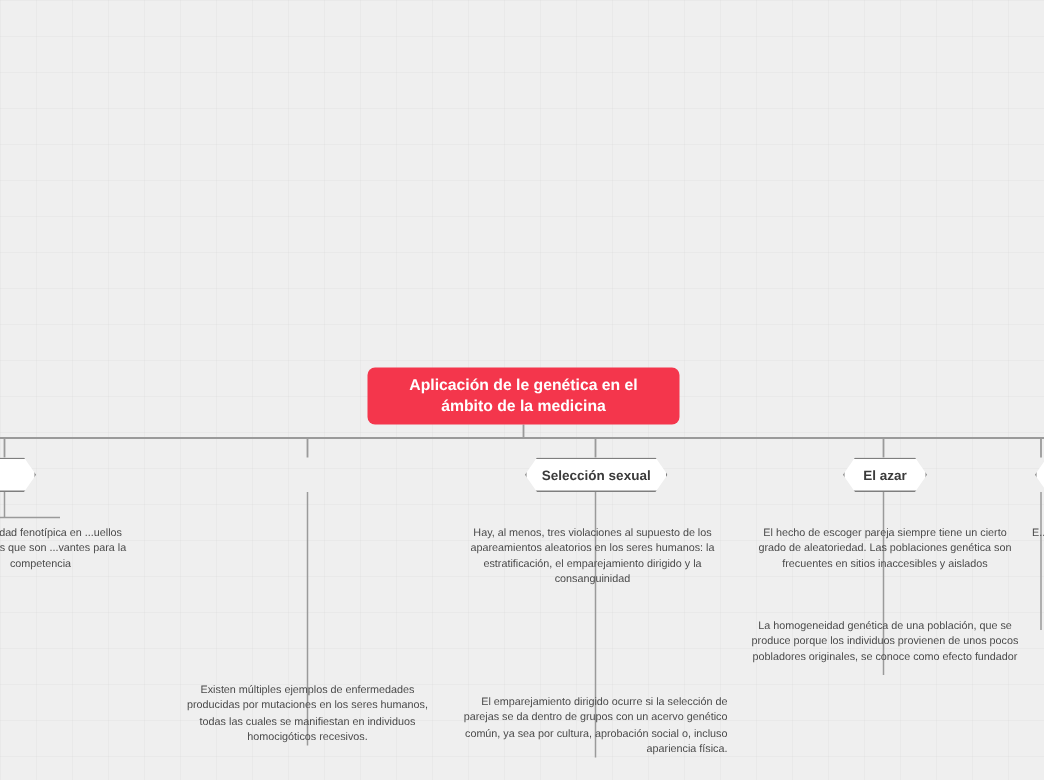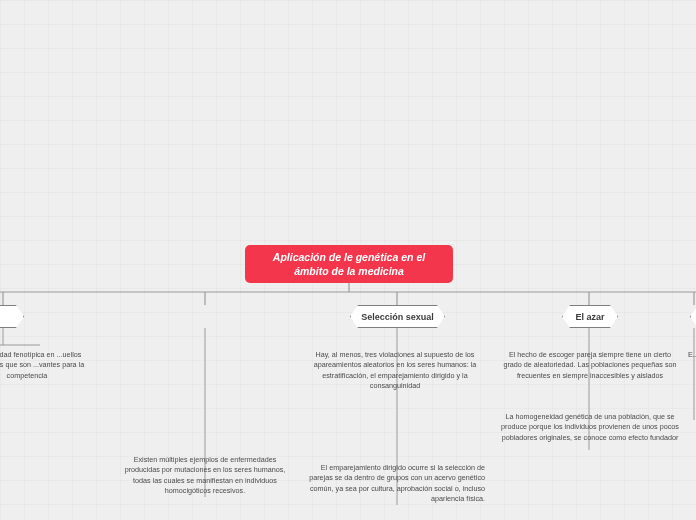--- a/index.html
+++ b/index.html
@@ -40,21 +40,20 @@
     border-radius: 5px;
     color: #ffffff;
     font-size: 10.5px;
     font-weight: bold;
     line-height: 1.35;
     display: flex;
     align-items: center;
     justify-content: center;
     text-align: center;
     padding: 0 10px;
-    font-style: italic;
   }
   
   .branch {
     height: 23px;
     background: #ffffff;
     border: 1.4px solid #7e7e7e;
     color: #3b3b3b;
     font-size: 9px;
     font-weight: bold;
     display: flex;
@@ -144,18 +143,18 @@
     <span></span>
   </div>
 
   <div class="leaf" id="leaf-0-0">...ariabilidad fenotípica en ...uellos caracteres que son ...vantes para la competencia</div>
 
   <div class="leaf" id="leaf-2-0">Hay, al menos, tres violaciones al supuesto de los apareamientos aleatorios en los seres humanos: la estratificación, el emparejamiento dirigido y la consanguinidad</div>
 
   <div class="leaf" id="leaf-1-2">Existen múltiples ejemplos de enfermedades producidas por mutaciones en los seres humanos, todas las cuales se manifiestan en individuos homocigóticos recesivos.</div>
   <div class="leaf" id="leaf-2-2">El emparejamiento dirigido ocurre si la selección de parejas se da dentro de grupos con un acervo genético común, ya sea por cultura, aprobación social o, incluso apariencia física.</div>
 
-  <div class="leaf" id="leaf-3-0">El hecho de escoger pareja siempre tiene un cierto grado de aleatoriedad. Las poblaciones pequeñas son frecuentes en siempre inaccesibles y aislados</div>
+  <div class="leaf" id="leaf-3-0">El hecho de escoger pareja siempre tiene un cierto grado de aleatoriedad. Las poblaciones genética son frecuentes en sitios inaccesibles y aislados</div>
   <div class="leaf" id="leaf-3-1">La homogeneidad genética de una población, que se produce porque los individuos provienen de unos pocos pobladores originales, se conoce como efecto fundador</div>
 
   <div class="leaf" id="leaf-4-0">E...</div>
 
 </div>
 
 </body></html>

